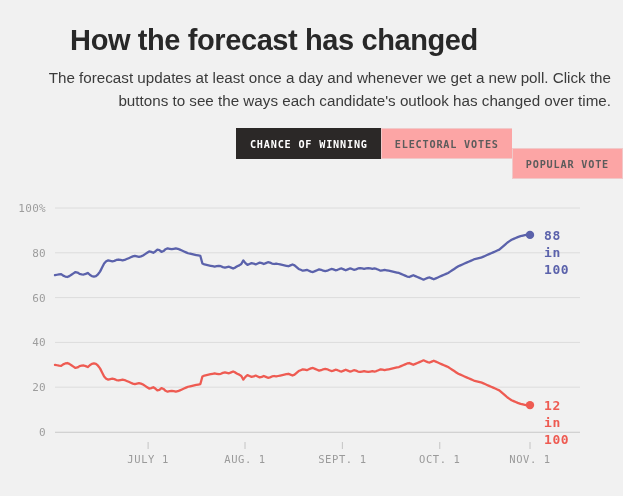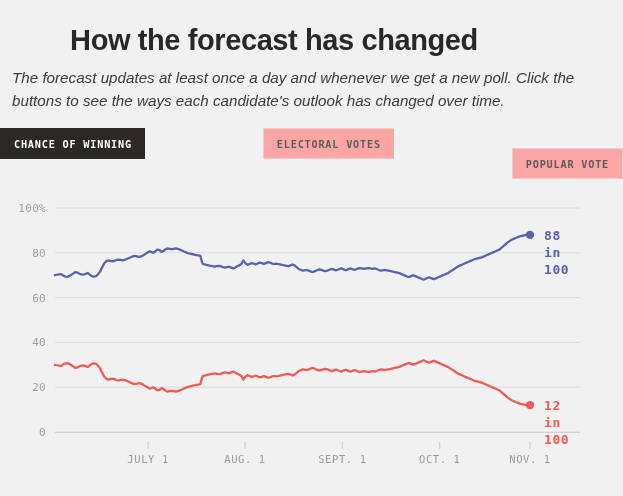--- a/index.html
+++ b/index.html
@@ -33,36 +33,35 @@
     font-weight: bold;
     letter-spacing: -0.4px;
     color: #282828;
     line-height: 36px;
   }
   .page-subtitle {
     position: absolute;
     left: 12px;
     top: 66px;
     width: 599px;
-    text-align: left;
+    text-align: right;
     font-size: 15.2px;
     line-height: 23px;
     color: #3b3b3b;
     font-weight: 400;
-    font-style: italic;
   }
 
   
   .tab-group {
     position: absolute;
     top: 128px;
     left: 0;
     width: 623px;
     display: flex;
-    justify-content: space-between;
+    justify-content: flex-end;
     align-items: stretch;
   }
   .tab-btn {
     height: 31px;
     line-height: 31px;
     padding: 0 13px;
     font-family: "DejaVu Sans Mono", monospace;
     font-size: 10.2px;
     font-weight: bold;
     letter-spacing: 0.8px;

